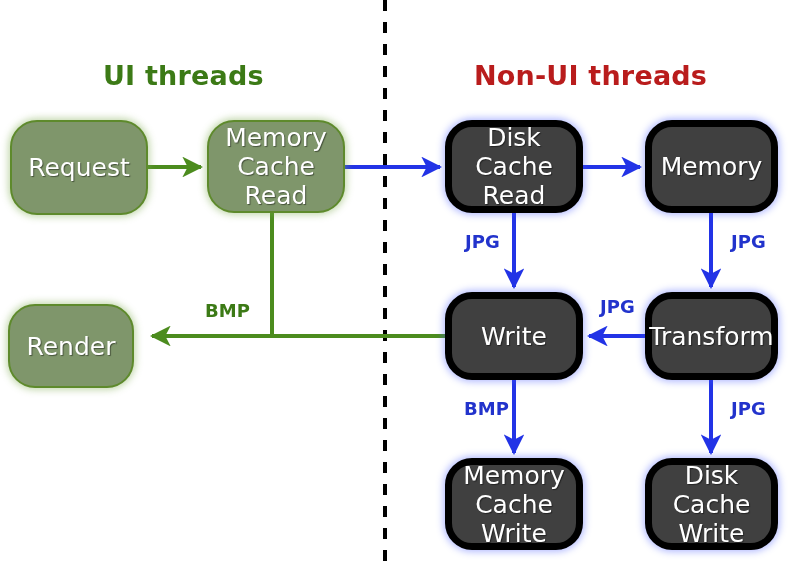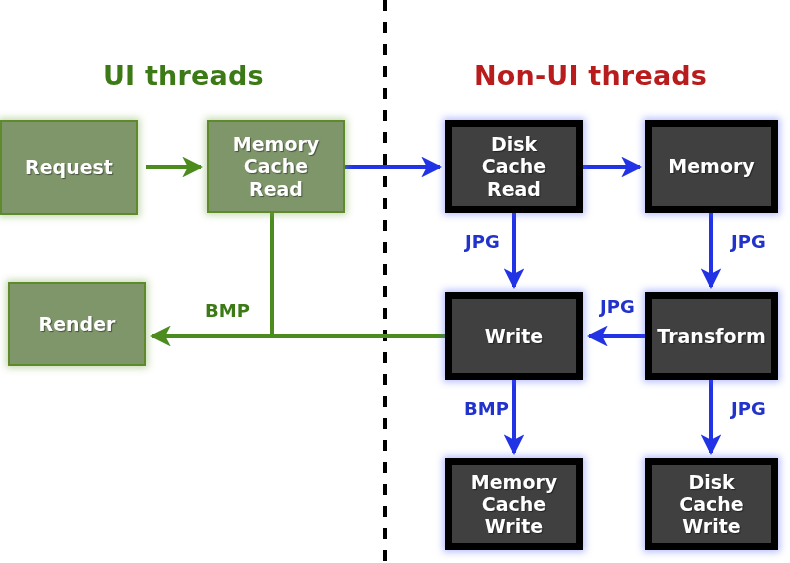--- a/index.html
+++ b/index.html
@@ -6,22 +6,22 @@
   body{width:790px;height:563px;font-family:"DejaVu Sans","Liberation Sans",sans-serif;}
   #stage{position:relative;width:790px;height:563px;overflow:hidden;background:#fff;}
 
   #edges{position:absolute;left:0;top:0;width:790px;height:563px;}
 
   .title{position:absolute;font-size:27px;font-weight:bold;letter-spacing:.2px;white-space:nowrap;}
   #title-ui{left:103px;top:60px;color:#3c7a16;}
   #title-nonui{left:474px;top:60px;color:#b91c1c;}
 
   .node{position:absolute;display:flex;align-items:center;justify-content:center;
-        text-align:center;color:#ffffff;font-weight:bold;font-size:19px;line-height:1.16;
-        box-sizing:border-box;}
+        text-align:center;color:#ffffff;font-weight:normal;font-size:25px;line-height:1.16;
+        box-sizing:border-box;border-radius:27px;}
   .node .lbl{white-space:pre-line;text-shadow:1px 1px 1px rgba(0,0,0,.45);}
 
   .node.green{background:#7f966b;border:2px solid #5e8a2c;
               box-shadow:0 0 7px 2px rgba(126,170,80,.45);}
   .node.blue{background:#404040;border:7px solid #000000;
              box-shadow:0 0 7px 2px rgba(70,90,255,.40);}
 
   .elabel{position:absolute;font-size:18px;font-weight:bold;white-space:nowrap;}
   .elabel.blue{color:#2233cc;}
   .elabel.green{color:#3c7a16;}
@@ -60,31 +60,31 @@
     <line x1="711" y1="380" x2="711" y2="453" stroke="#2233e6" stroke-width="4" marker-end="url(#ah-blue)"></line>
 
     <line x1="445" y1="336" x2="152" y2="336" stroke="#4c8c1e" stroke-width="4" marker-end="url(#ah-green)"></line>
 
     <line x1="272" y1="213" x2="272" y2="338" stroke="#4c8c1e" stroke-width="4"></line>
   </svg>
 
   <div class="title" id="title-ui">UI threads</div>
   <div class="title" id="title-nonui">Non-UI threads</div>
 
-  <div class="node green" style="left:0;top:120px;width:138px;height:95px;">
+  <div class="node green" style="left:10px;top:120px;width:138px;height:95px;">
     <span class="lbl">Request</span>
   </div>
 
   <div class="node green" style="left:207px;top:120px;width:138px;height:93px;">
     <span class="lbl">Memory
 Cache
 Read</span>
   </div>
 
-  <div class="node green" style="left:8px;top:282px;width:138px;height:84px;">
+  <div class="node green" style="left:8px;top:304px;width:126px;height:84px;">
     <span class="lbl">Render</span>
   </div>
 
   <div class="node blue" style="left:445px;top:120px;width:138px;height:93px;">
     <span class="lbl">Disk
 Cache
 Read</span>
   </div>
 
   <div class="node blue" style="left:645px;top:120px;width:133px;height:93px;">

